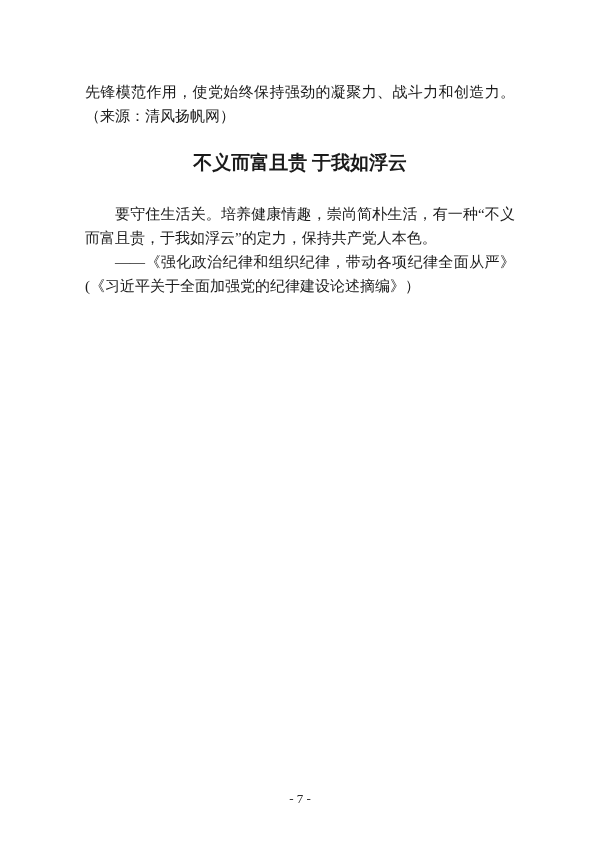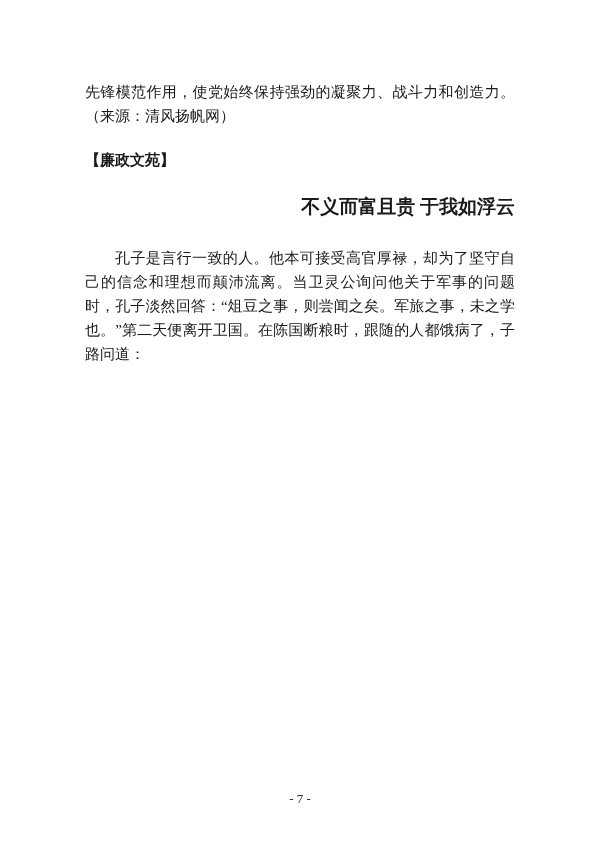--- a/index.html
+++ b/index.html
@@ -32,21 +32,21 @@
   .section-header {
     margin: 20px 0 0 0;
     font-weight: bold;
     text-indent: 0;
   }
   .title {
     margin: 22px 0 26px 0;
     font-size: 19px;
     line-height: 26px;
     font-weight: bold;
-    text-align: right;
+    text-align: center;
     text-indent: 0;
   }
   .body-para {
     margin: 0;
     text-indent: 2em;
   }
   .pagenum {
     position: absolute;
     left: 0;
     right: 0;
@@ -56,18 +56,18 @@
     line-height: 16px;
     color: #2a2a2a;
   }
 </style>
 </head>
 <body>
 
 <div class="page">
   <div class="content">
     <p class="lead">先锋模范作用，使党始终保持强劲的凝聚力、战斗力和创造力。（来源：清风扬帆网）</p>
-    <p class="section-header">【廉政文苑】</p>
     <h1 class="title">不义而富且贵 于我如浮云</h1>
-    <p class="body-para">孔子是言行一致的人。他本可接受高官厚禄，却为了坚守自己的信念和理想而颠沛流离。当卫灵公询问他关于军事的问题时，孔子淡然回答：“俎豆之事，则尝闻之矣。军旅之事，未之学也。”第二天便离开卫国。在陈国断粮时，跟随的人都饿病了，子路问道：</p>
+    <p class="body-para">要守住生活关。培养健康情趣，崇尚简朴生活，有一种“不义而富且贵，于我如浮云”的定力，保持共产党人本色。</p>
+    <p class="body-para">——《强化政治纪律和组织纪律，带动各项纪律全面从严》(《习近平关于全面加强党的纪律建设论述摘编》）</p>
   </div>
   <div class="pagenum">- 7 -</div>
 </div>
 
 </body></html>

